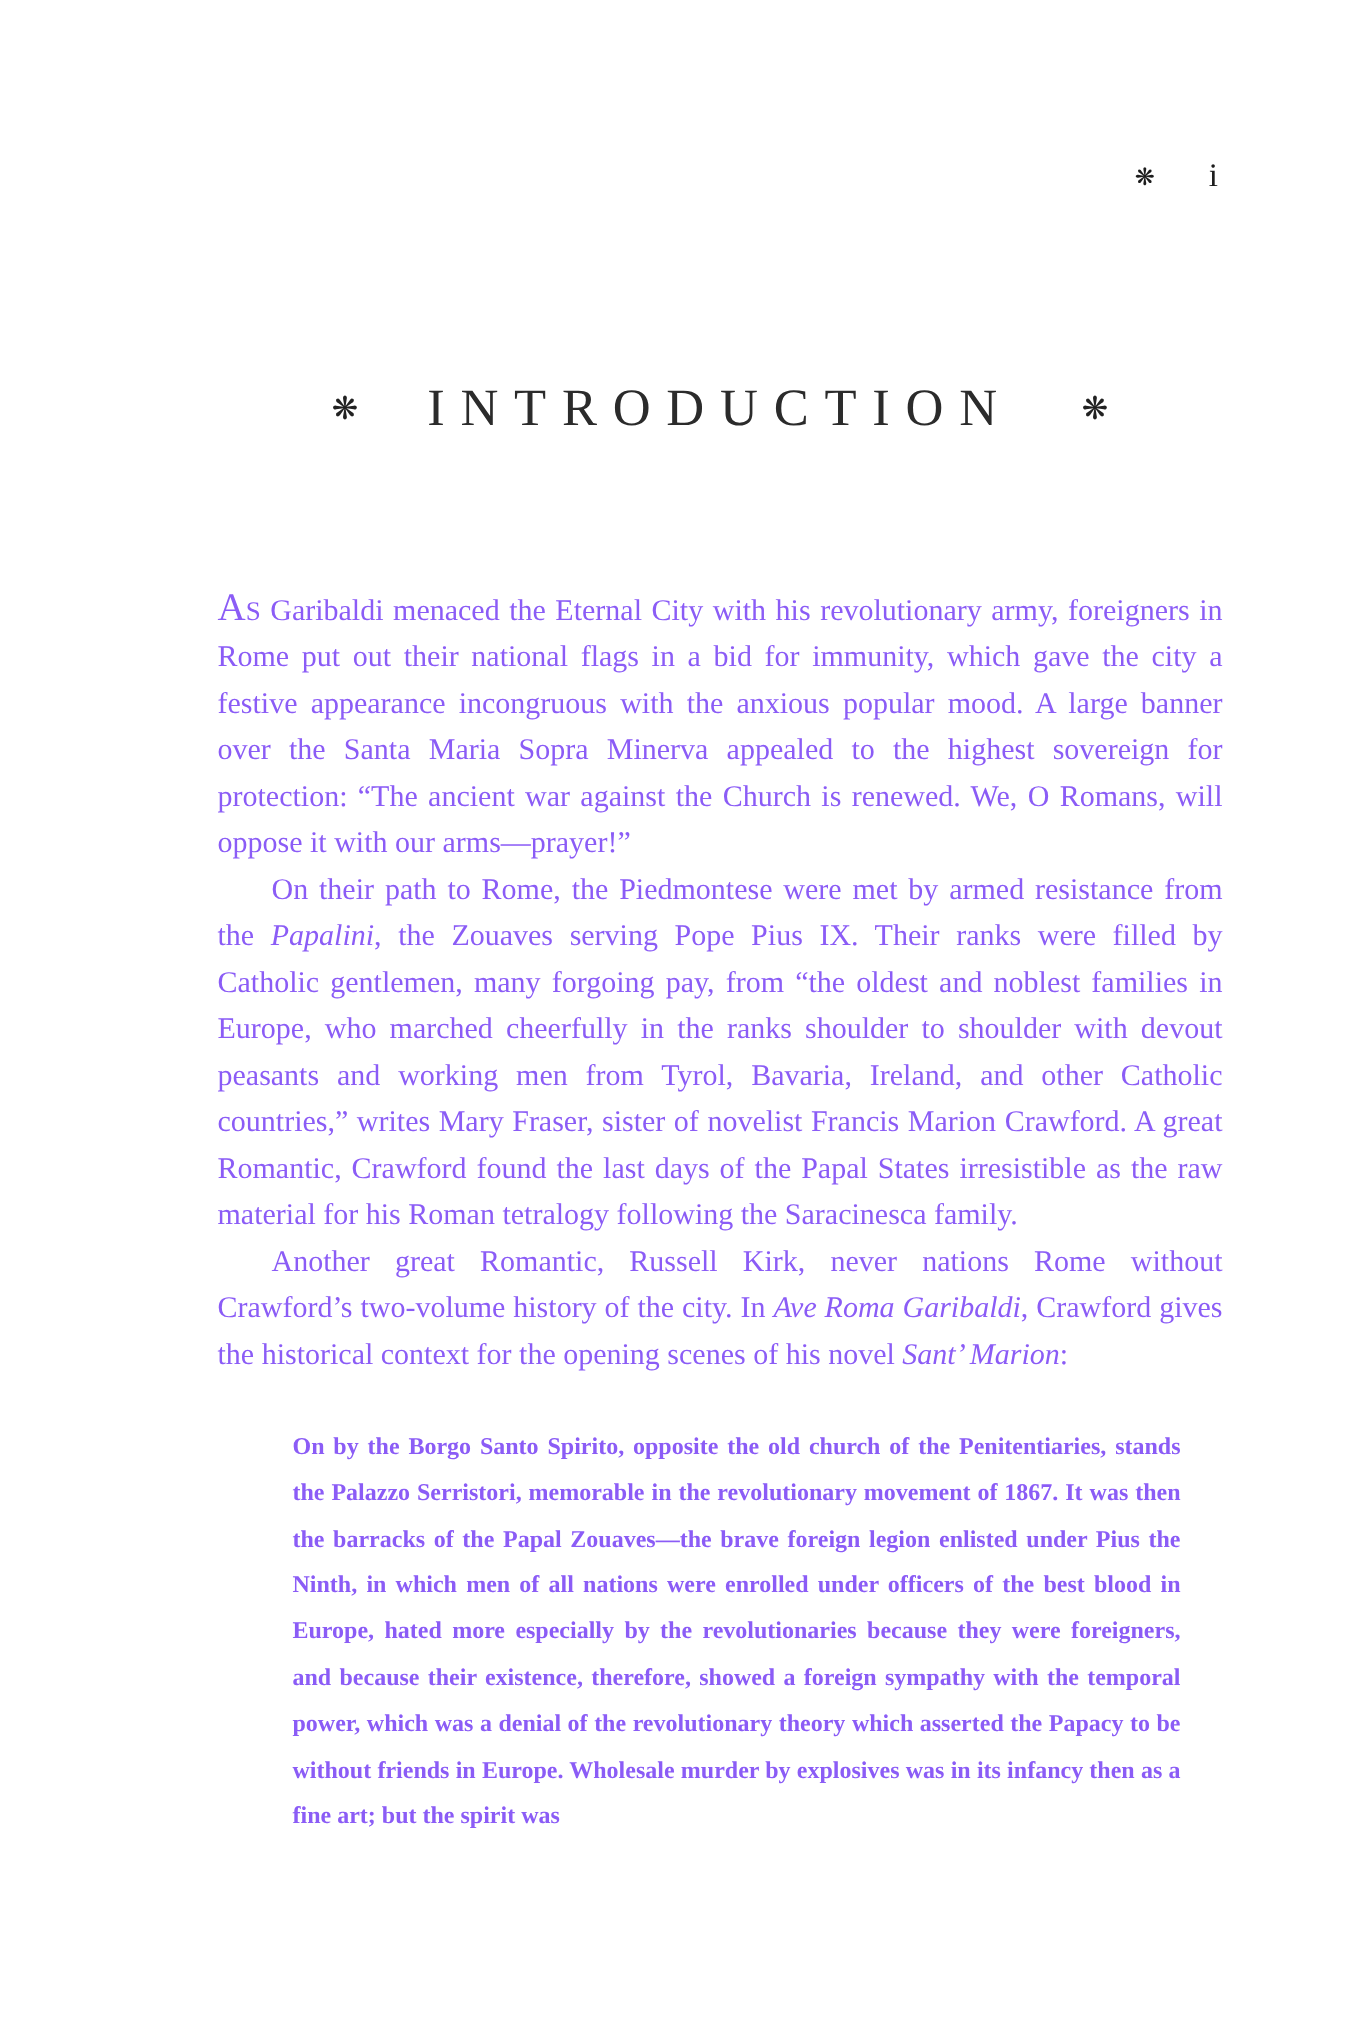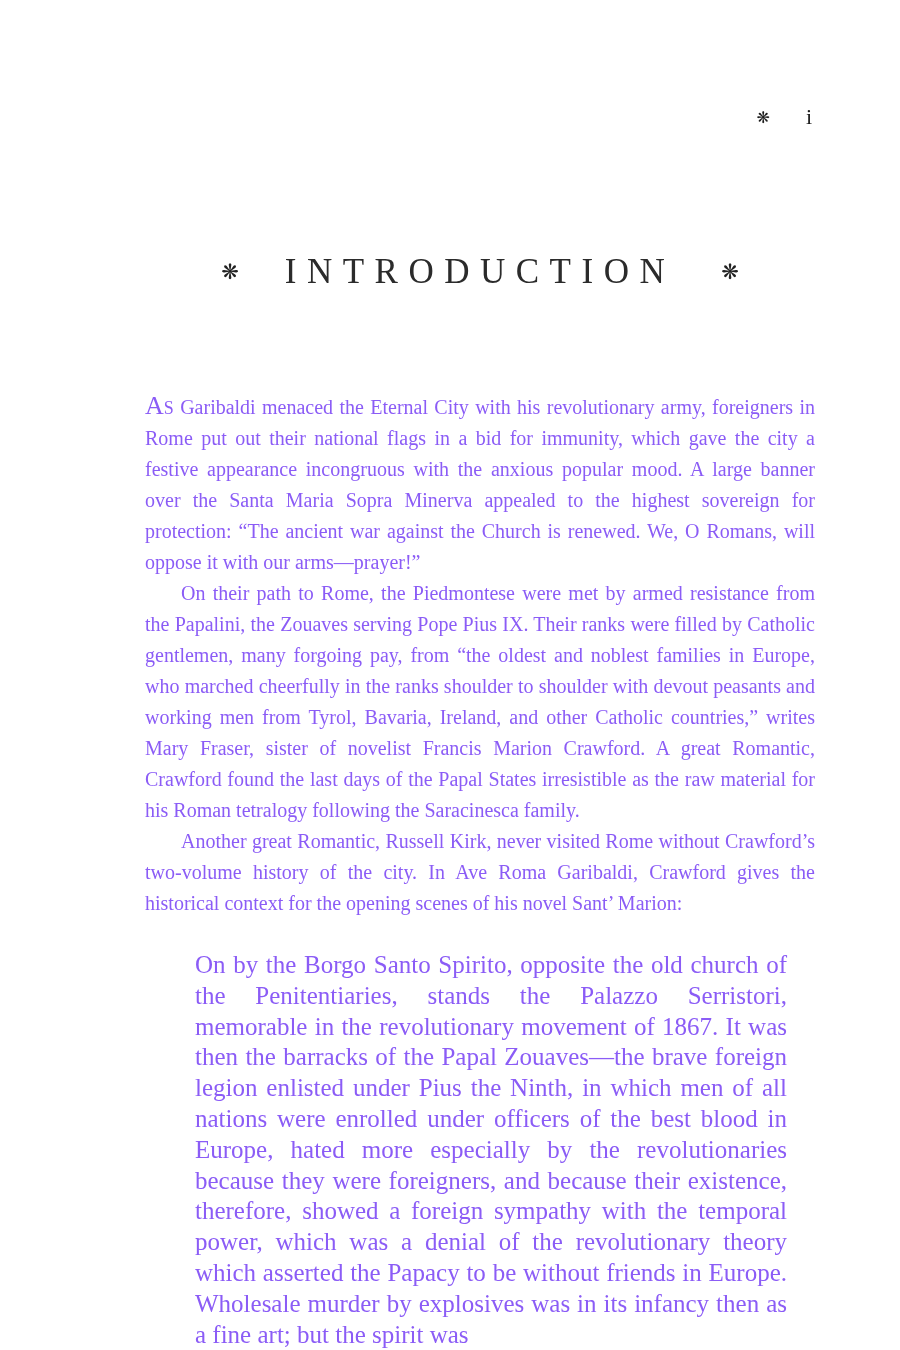--- a/index.html
+++ b/index.html
@@ -79,27 +79,29 @@
   }
   .body-text p.first-paragraph {
     text-indent: 0;
   }
   .body-text .lead {
     font-variant: small-caps;
     font-size: 26px;
     line-height: 1;
   }
   .body-text .italic {
+    font-style: italic;
   }
   blockquote.extract {
     margin: 31px 28px 0 50px;
-    font-size: 25px;
+    font-size: 16px;
     line-height: 30.8px;
     text-align: justify;
     text-indent: 0;
+    font-weight: bold;
   }
 </style>
 </head>
 <body>
 
 <div class="page">
 
   <div class="folio">
     <span class="ornament">❋</span>
     <span class="page-number">i</span>
@@ -107,17 +109,17 @@
 
   <div class="heading">
     <span class="ornament">❋</span>
     <span class="title">INTRODUCTION</span>
     <span class="ornament">❋</span>
   </div>
 
   <div class="body-text">
     <p class="first-paragraph"><span class="lead">As</span><span> Garibaldi menaced the Eternal City with his revolutionary army, foreigners in Rome put out their national flags in a bid for immunity, which gave the city a festive appearance incongruous with the anxious popular mood. A large banner over the Santa Maria Sopra Minerva appealed to the highest sovereign for protection: “The ancient war against the Church is renewed. We, O Romans, will oppose it with our arms—prayer!”</span></p>
     <p><span>On their path to Rome, the Piedmontese were met by armed resistance from the </span><span class="italic">Papalini</span><span>, the Zouaves serving Pope Pius IX. Their ranks were filled by Catholic gentlemen, many forgoing pay, from “the oldest and noblest families in Europe, who marched cheerfully in the ranks shoulder to shoulder with devout peasants and working men from Tyrol, Bavaria, Ireland, and other Catholic countries,” writes Mary Fraser, sister of novelist Francis Marion Crawford. A great Romantic, Crawford found the last days of the Papal States irresistible as the raw material for his Roman tetralogy following the Saracinesca family.</span></p>
-    <p><span>Another great Romantic, Russell Kirk, never visited Rome without Crawford’s two-volume history of the city. In </span><span class="italic">Ave Roma Garibaldi</span><span>, Crawford gives the historical context for the opening scenes of his novel </span><span class="italic">Sant’ Marion</span><span>:</span></p>
+    <p><span>Another great Romantic, Russell Kirk, never nations Rome without Crawford’s two-volume history of the city. In </span><span class="italic">Ave Roma Garibaldi</span><span>, Crawford gives the historical context for the opening scenes of his novel </span><span class="italic">Sant’ Marion</span><span>:</span></p>
     <blockquote class="extract"><span>On by the Borgo Santo Spirito, opposite the old church of the Penitentiaries, stands the Palazzo Serristori, memorable in the revolutionary movement of 1867. It was then the barracks of the Papal Zouaves—the brave foreign legion enlisted under Pius the Ninth, in which men of all nations were enrolled under officers of the best blood in Europe, hated more especially by the revolutionaries because they were foreigners, and because their existence, therefore, showed a foreign sympathy with the temporal power, which was a denial of the revolutionary theory which asserted the Papacy to be without friends in Europe. Wholesale murder by explosives was in its infancy then as a fine art; but the spirit was</span></blockquote>
   </div>
 
 </div>
 
 </body></html>

